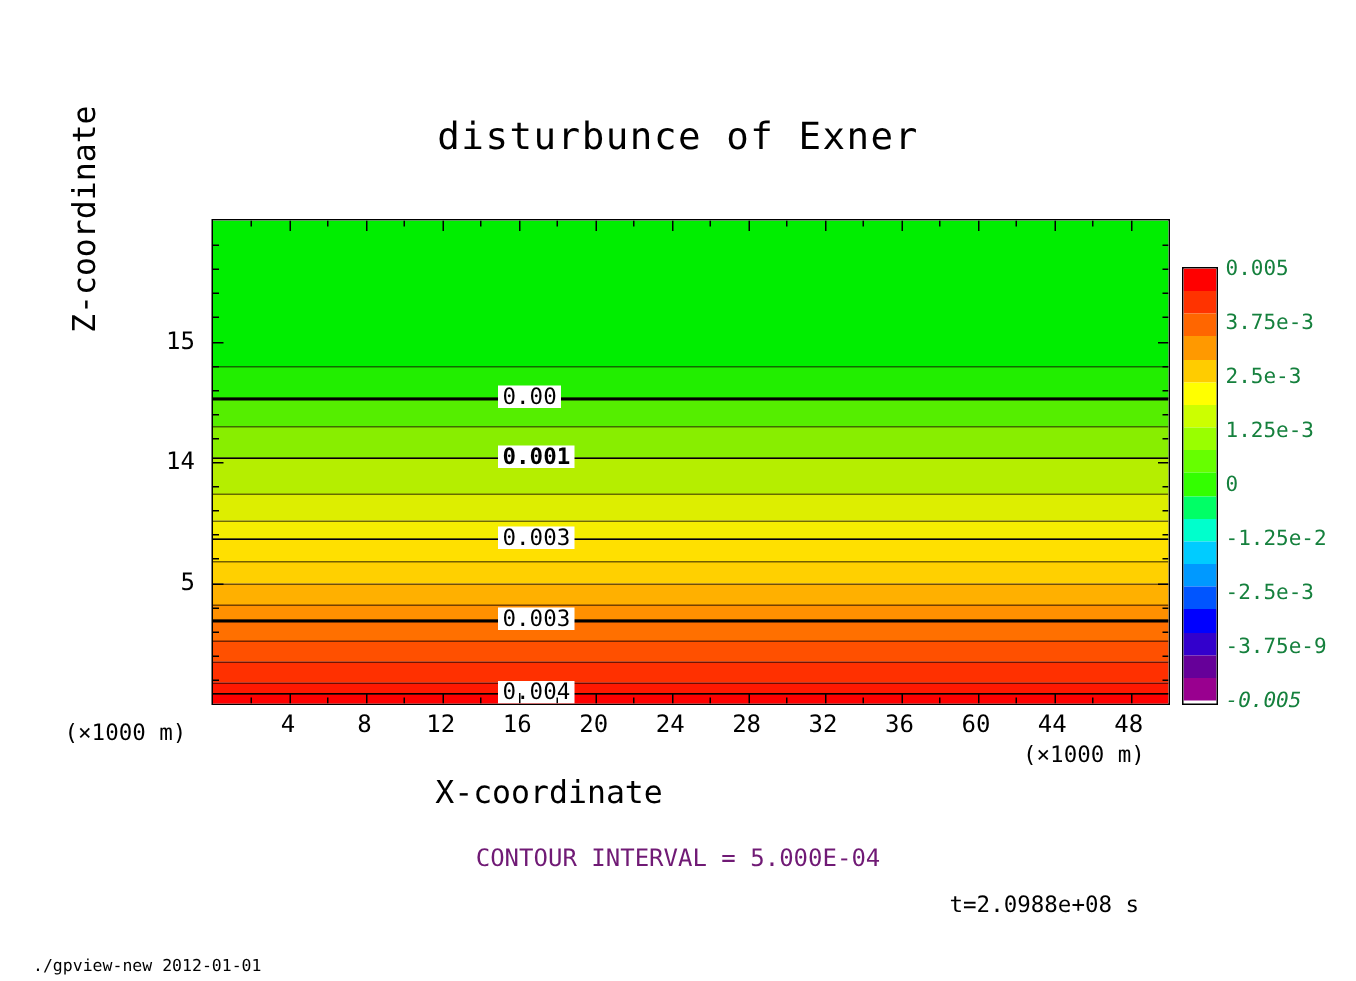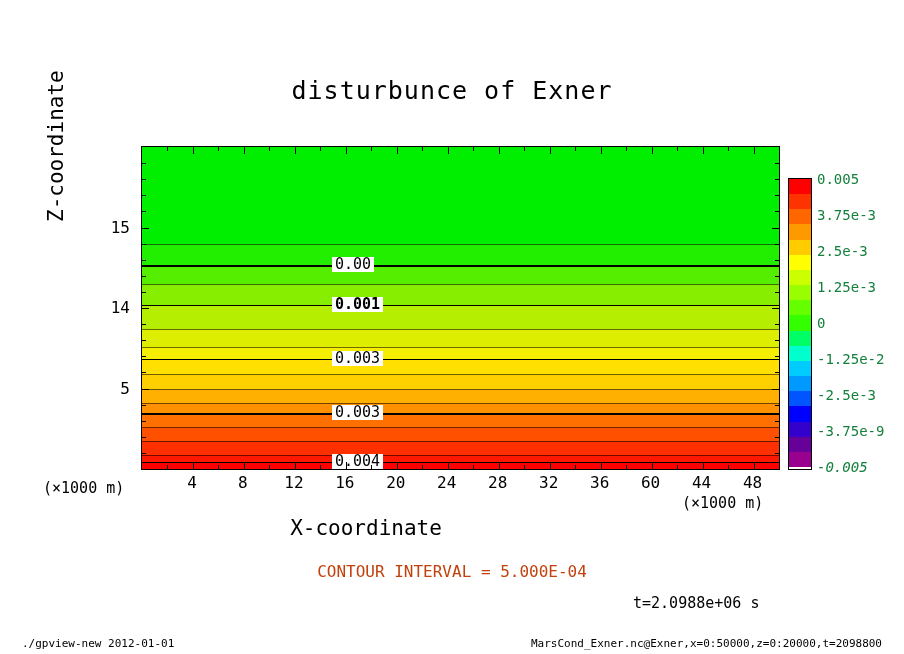--- a/index.html
+++ b/index.html
@@ -156,21 +156,21 @@
     transform: translateY(-50%);
     white-space: nowrap;
   }
   .caption {
     position: absolute;
     left: 0;
     top: 562px;
     width: 904px;
     text-align: center;
     font-size: 16px;
-    color: #c2410c;
+    color: #701a75;
   }
   .timestamp {
     position: absolute;
     left: 633px;
     top: 594px;
     font-size: 15px;
     color: #000000;
   }
   .foot-left {
     position: absolute;
@@ -347,24 +347,23 @@
       <div class="cb-seg" style="height: 15.1579px; background: rgb(0, 153, 255);"></div>
       <div class="cb-seg" style="height: 15.1579px; background: rgb(0, 85, 255);"></div>
       <div class="cb-seg" style="height: 15.1579px; background: rgb(0, 0, 255);"></div>
       <div class="cb-seg" style="height: 15.1579px; background: rgb(51, 0, 204);"></div>
       <div class="cb-seg" style="height: 15.1579px; background: rgb(102, 0, 153);"></div>
       <div class="cb-seg" style="height: 15.1579px; background: rgb(153, 0, 143);"></div>
     </div>
   <div id="cb-labels"></div>
 
   <div class="caption">CONTOUR INTERVAL = 5.000E-04</div>
-  <div class="timestamp">t=2.0988e+06 s</div>
+  <div class="timestamp">t=2.0988e+08 s</div>
 
   <div class="foot-left">./gpview-new  2012-01-01</div>
-  <div class="foot-right">MarsCond_Exner.nc@Exner,x=0:50000,z=0:20000,t=2098800</div>
 
 <div class="xlabel-num" style="left: 191.96px;">4</div>
     <div class="xlabel-num" style="left: 242.92px;">8</div>
     <div class="xlabel-num" style="left: 293.88px;">12</div>
     <div class="xlabel-num" style="left: 344.84px;">16</div>
     <div class="xlabel-num" style="left: 395.8px;">20</div>
     <div class="xlabel-num" style="left: 446.76px;">24</div>
     <div class="xlabel-num" style="left: 497.72px;">28</div>
     <div class="xlabel-num" style="left: 548.68px;">32</div>
     <div class="xlabel-num" style="left: 599.64px;">36</div>

